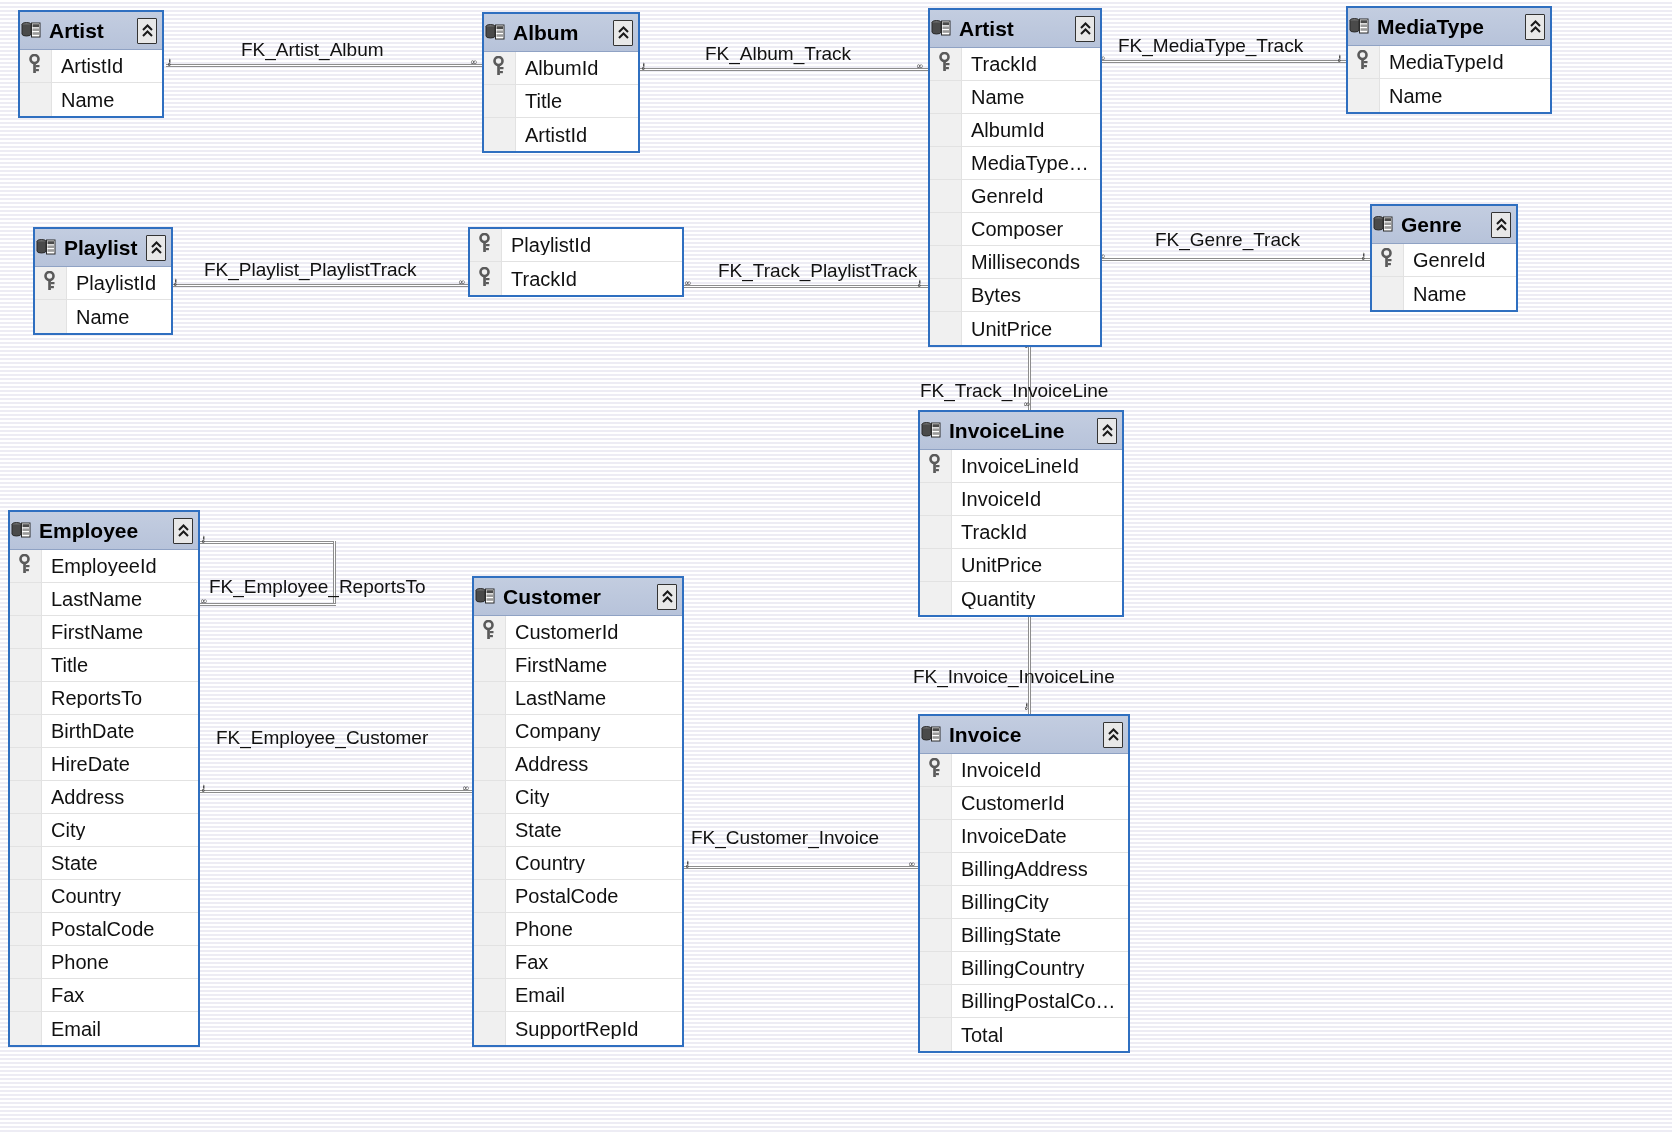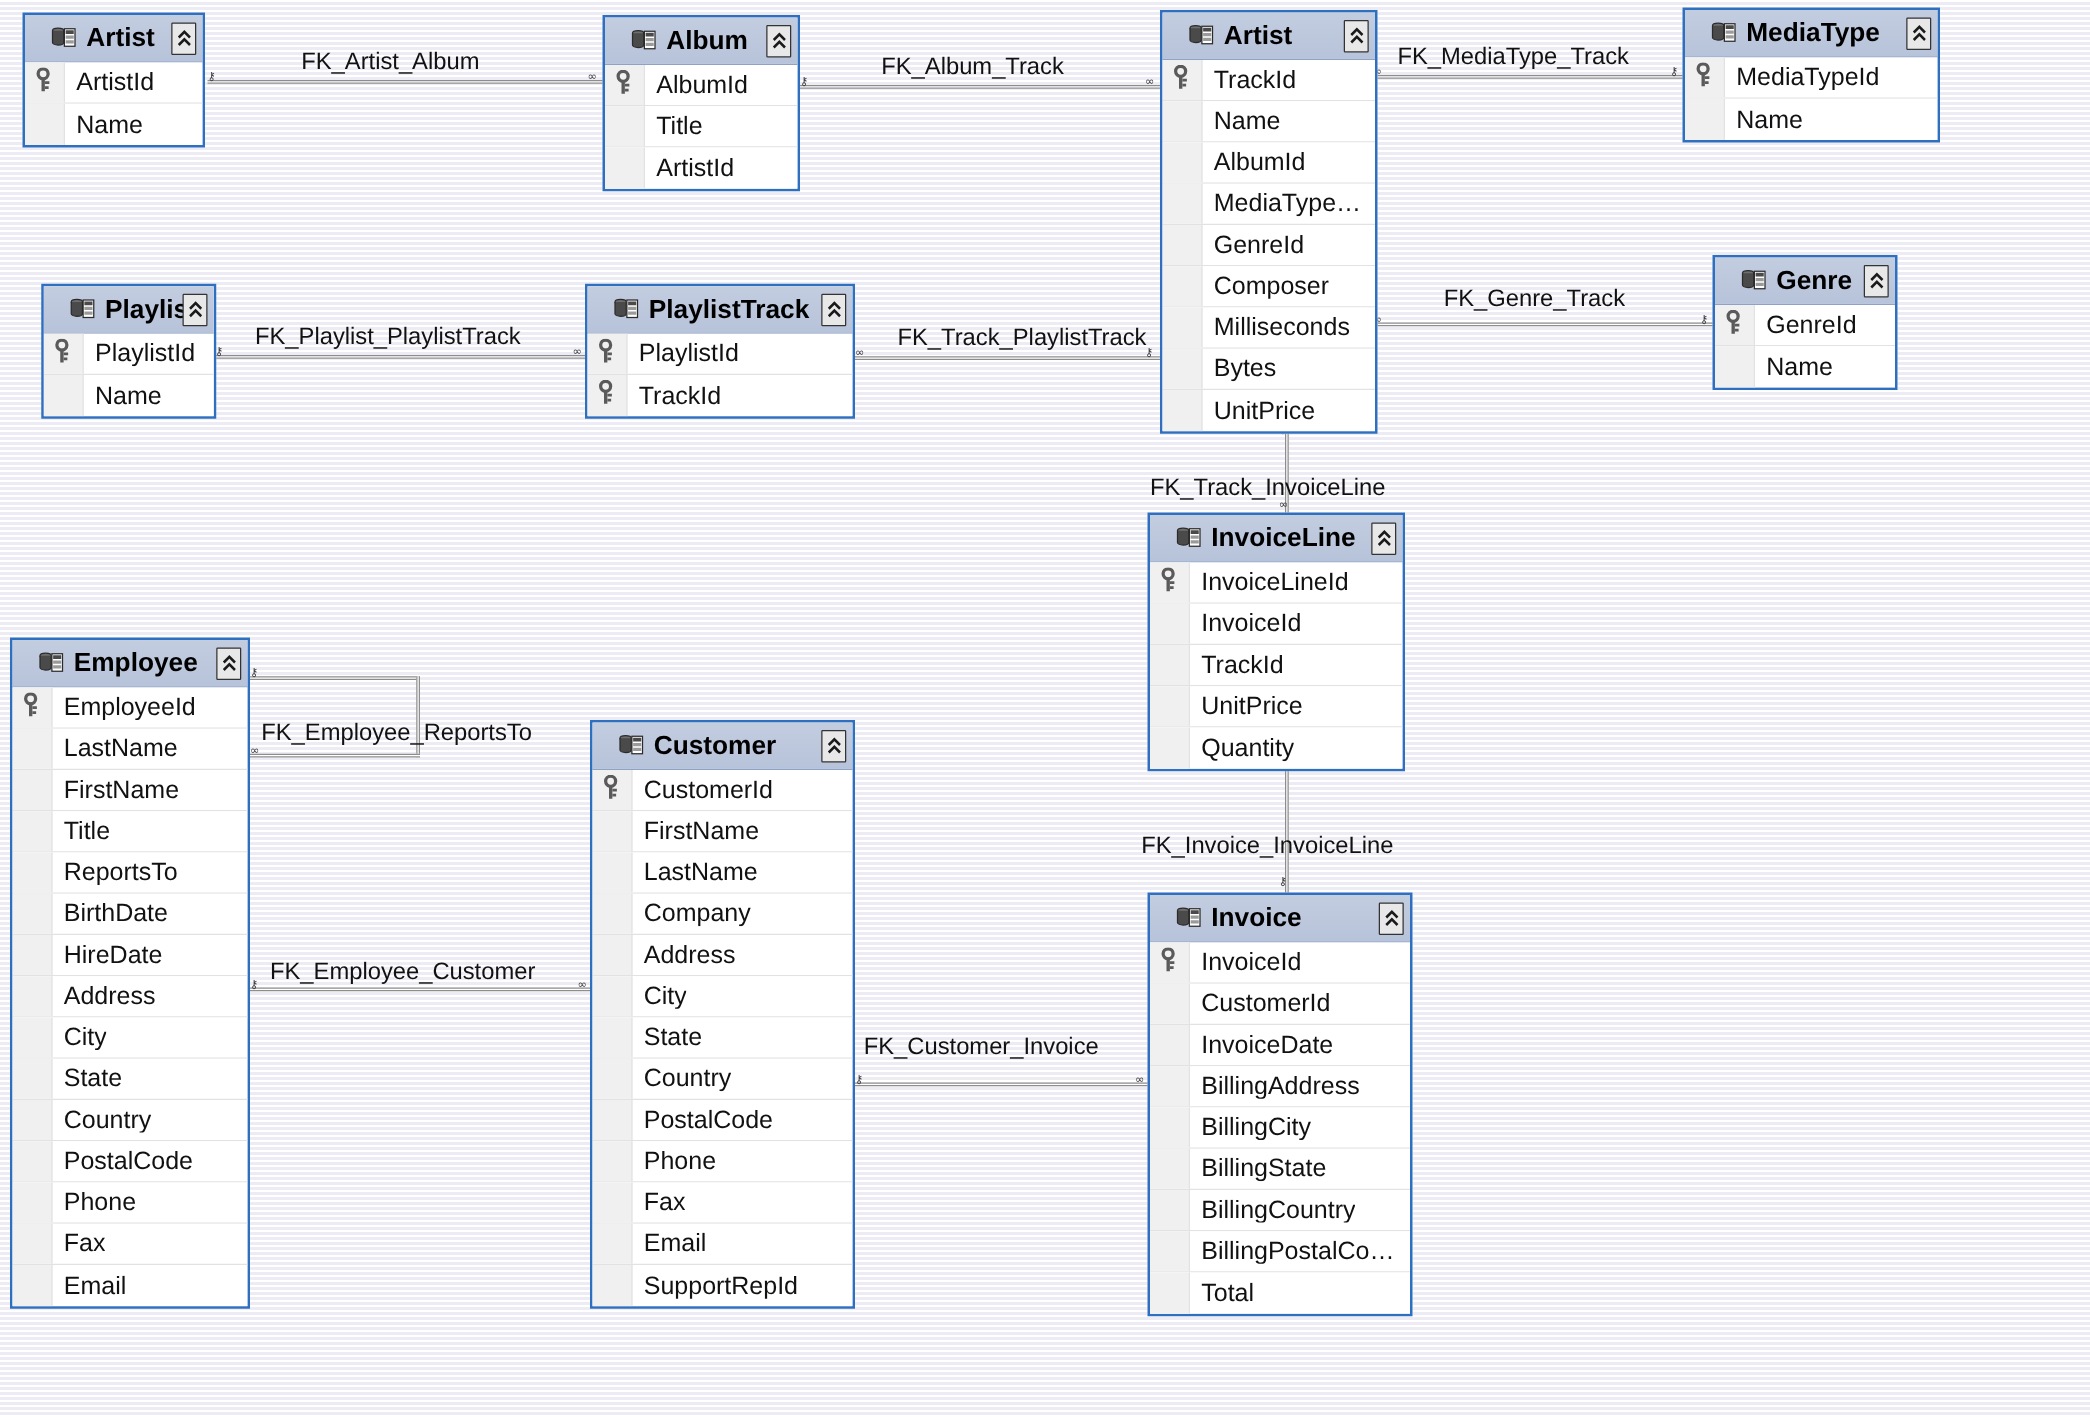--- a/index.html
+++ b/index.html
@@ -25,21 +25,21 @@
     border: 2px solid #2f6fc0;
     background: #ffffff;
     overflow: hidden;
   }
   .tbl-head {
     display: flex;
     align-items: center;
     height: 38px;
     background: linear-gradient(to bottom, #c3cde0 0%, #b7c3da 100%);
     border-bottom: 1px solid #8fa2c4;
-    padding-left: 20px;
+    padding-left: 0;
     position: relative;
   }
   .tbl-title {
     font-weight: bold;
     font-size: 21px;
     color: #000;
     margin-left: 7px;
     white-space: nowrap;
     line-height: 1;
   }
@@ -164,21 +164,21 @@
 
   <div class="rel-label" style="left:241px;  top:40px;">FK_Artist_Album</div>
   <div class="rel-label" style="left:705px;  top:44px;text-align:right;">FK_Album_Track</div>
   <div class="rel-label" style="left:1118px; top:36px;">FK_MediaType_Track</div>
   <div class="rel-label" style="left:1155px; top:230px;">FK_Genre_Track</div>
   <div class="rel-label" style="left:204px;  top:260px;">FK_Playlist_PlaylistTrack</div>
   <div class="rel-label" style="left:700px;  top:261px;margin-left:18px;">FK_Track_PlaylistTrack</div>
   <div class="rel-label" style="left:920px;  top:381px;">FK_Track_InvoiceLine</div>
   <div class="rel-label" style="left:913px;  top:667px;">FK_Invoice_InvoiceLine</div>
   <div class="rel-label" style="left:209px;  top:577px;">FK_Employee_ReportsTo</div>
-  <div class="rel-label" style="left:216px;  top:768px;text-align:center;">FK_Employee_Customer</div>
+  <div class="rel-label" style="left:216px;  top:728px;text-align:center;">FK_Employee_Customer</div>
   <div class="rel-label" style="left:691px;  top:828px;">FK_Customer_Invoice</div>
 
   <div id="tables-layer">
       <div class="tbl" style="left: 18px; top: 10px; width: 146px;">
         <div class="tbl-head">
           <span class="tbl-icon"><svg width="22" height="22" viewBox="0 0 22 22">
               <ellipse cx="6.5" cy="4.5" rx="4.5" ry="2" fill="#6e6e6e" stroke="#2b2b2b" stroke-width="1"></ellipse>
               <path d="M2 4.5 L2 14 a4.5 2 0 0 0 9 0 L11 4.5" fill="#4a4a4a" stroke="#2b2b2b" stroke-width="1"></path>
               <rect x="11.5" y="3" width="8.5" height="14" fill="#ffffff" stroke="#2b2b2b" stroke-width="1"></rect>
               <rect x="12.5" y="4.2" width="6.5" height="3" fill="#4a4a4a"></rect>
@@ -371,37 +371,20 @@
               </svg></span>
           </div>
           <div class="row-name">PlaylistId</div>
         </div>
         <div class="row">
           <div class="row-gutter"></div>
           <div class="row-name">Name</div>
         </div>
       </div>
       <div class="tbl" style="left: 468px; top: 227px; width: 216px;">
-        <div class="tbl-head">
-          <span class="tbl-icon"><svg width="22" height="22" viewBox="0 0 22 22">
-              <ellipse cx="6.5" cy="4.5" rx="4.5" ry="2" fill="#6e6e6e" stroke="#2b2b2b" stroke-width="1"></ellipse>
-              <path d="M2 4.5 L2 14 a4.5 2 0 0 0 9 0 L11 4.5" fill="#4a4a4a" stroke="#2b2b2b" stroke-width="1"></path>
-              <rect x="11.5" y="3" width="8.5" height="14" fill="#ffffff" stroke="#2b2b2b" stroke-width="1"></rect>
-              <rect x="12.5" y="4.2" width="6.5" height="3" fill="#4a4a4a"></rect>
-              <rect x="12.5" y="8.4" width="6.5" height="2.6" fill="#9a9a9a"></rect>
-              <rect x="12.5" y="12.2" width="6.5" height="2.6" fill="#9a9a9a"></rect>
-            </svg></span>
-          <span class="tbl-title">PlaylistTrack</span>
-          <span class="collapse-btn">
-            <svg width="13" height="18" viewBox="0 0 13 18">
-              <polyline points="2,8 6.5,3.5 11,8" fill="none" stroke="#1a1a1a" stroke-width="2"></polyline>
-              <polyline points="2,14 6.5,9.5 11,14" fill="none" stroke="#1a1a1a" stroke-width="2"></polyline>
-            </svg>
-          </span>
-        </div>
         <div class="row">
           <div class="row-gutter">
             <span><svg width="16" height="20" viewBox="0 0 16 20">
                 <circle cx="6.5" cy="5" r="4" fill="none" stroke="#5a5a5a" stroke-width="2.6"></circle>
                 <rect x="5.2" y="8" width="2.7" height="11" fill="#5a5a5a"></rect>
                 <rect x="7.9" y="11" width="3.6" height="2.2" fill="#5a5a5a"></rect>
                 <rect x="7.9" y="15" width="3" height="2.2" fill="#5a5a5a"></rect>
               </svg></span>
           </div>
           <div class="row-name">PlaylistId</div>

